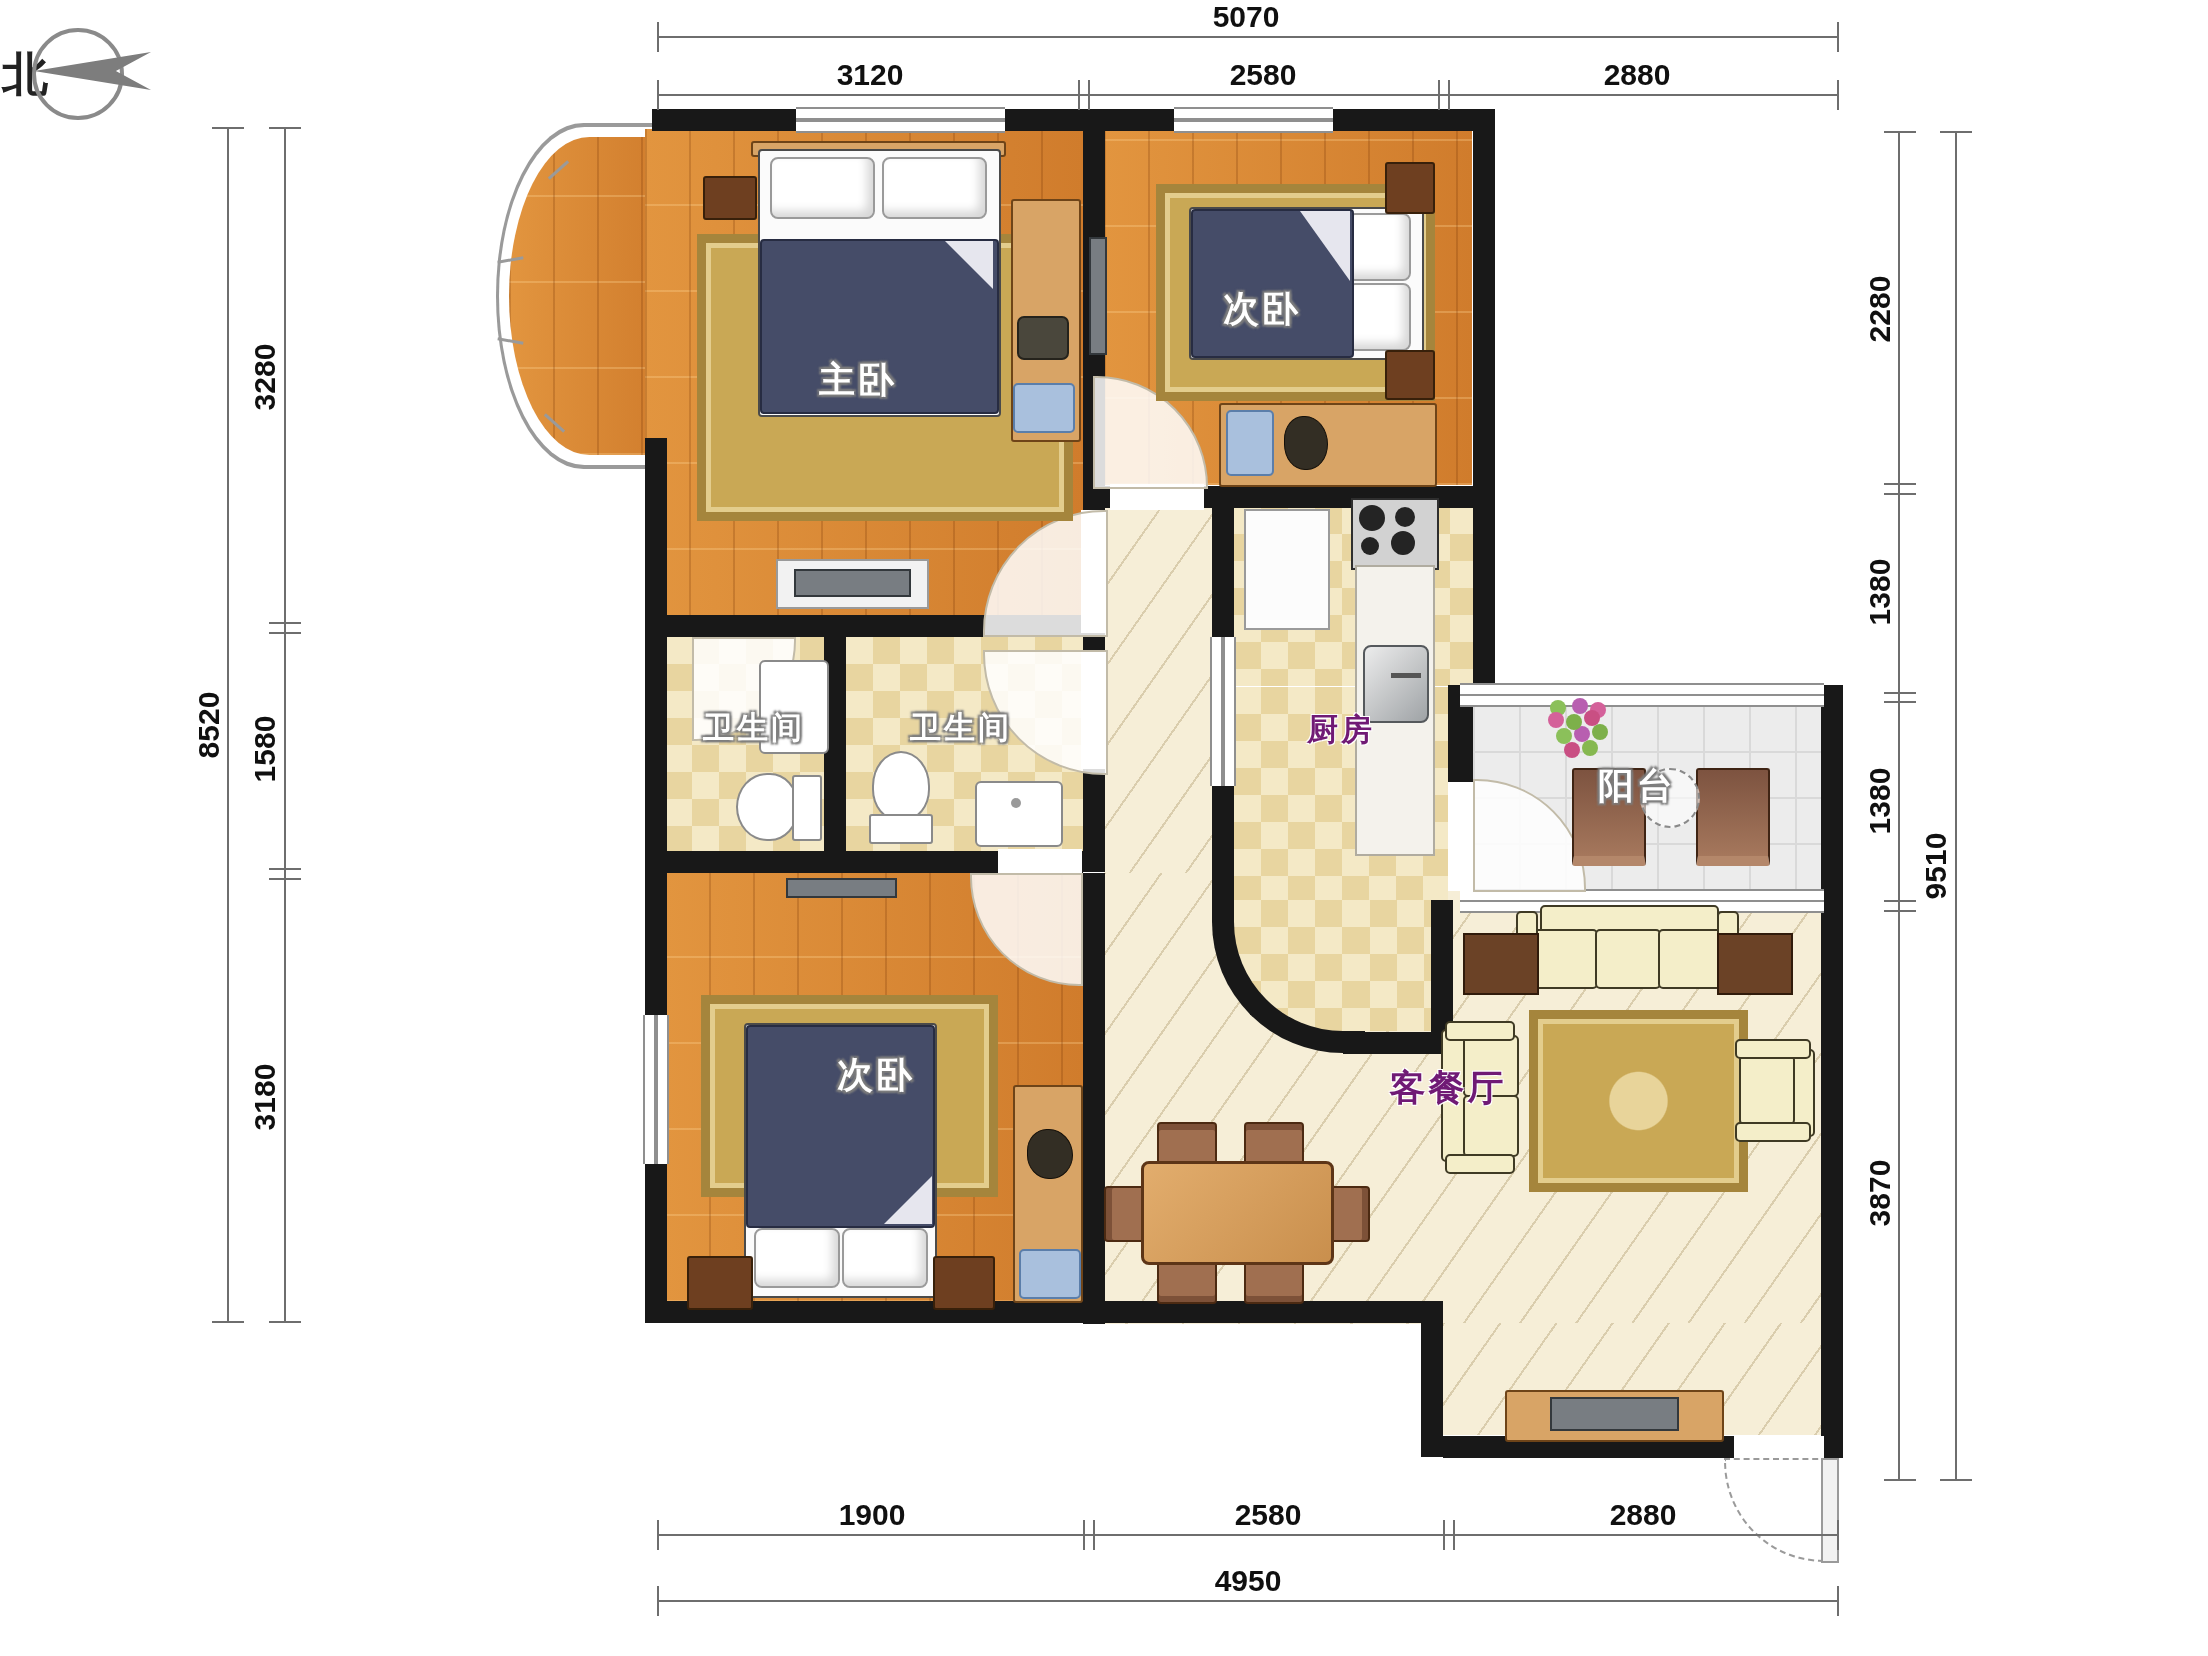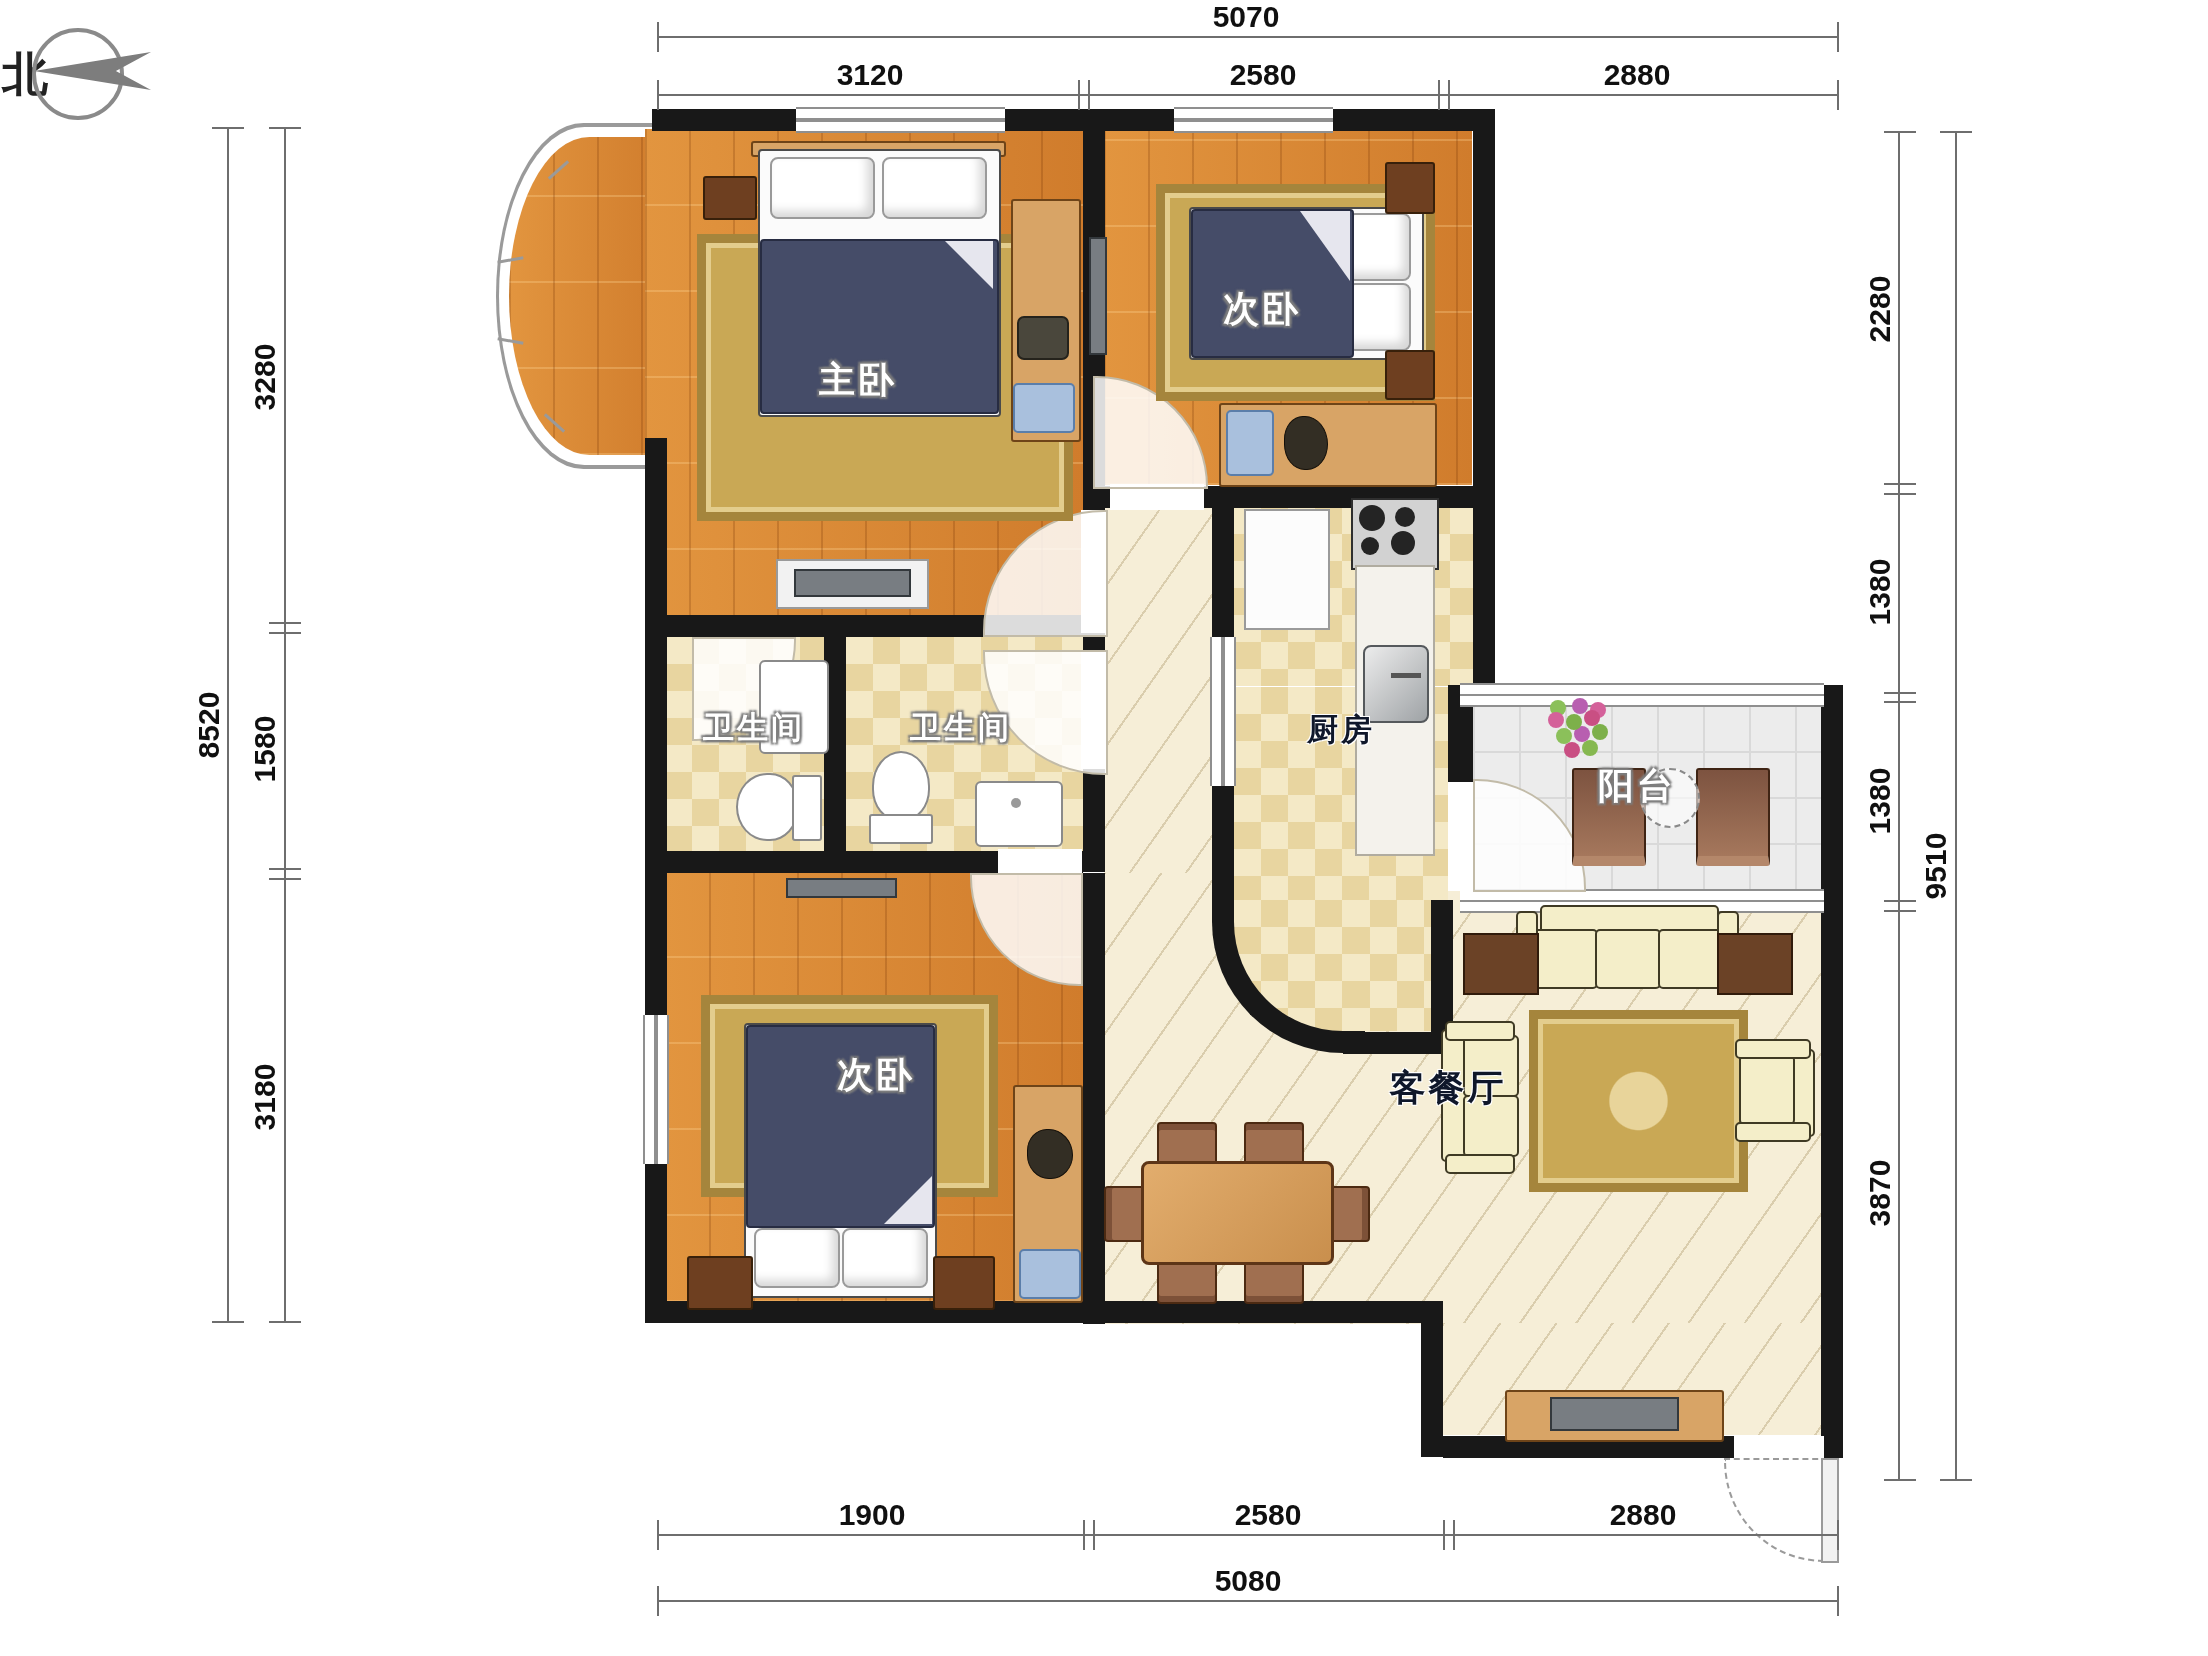--- a/index.html
+++ b/index.html
@@ -35,21 +35,21 @@
   .toilet-bowl{position:absolute;background:#fff;border:2px solid #8a8a8a;border-radius:50% 50% 45% 45%}
   .toilet-tank{position:absolute;background:#fff;border:2px solid #8a8a8a;border-radius:3px}
   .sinkrect{position:absolute;background:#fff;border:2px solid #8a8a8a;border-radius:6px}
   .stove{position:absolute;background:#d2d2d2;border:2px solid #2e2e2e}
   .burner{position:absolute;background:#242424;border-radius:50%}
   .fridge{position:absolute;background:#fcfcfc;border:2px solid #9a9a9a}
   .counter{position:absolute;background:#f4f2ec;border:2px solid #b0aca0}
   .ksink{position:absolute;background:linear-gradient(135deg,#ececec,#9fa3a6);border:2px solid #55595c;border-radius:8px}
   .plant{position:absolute;width:16px;height:16px;border-radius:50%;background:#d4619a;box-shadow:18px 2px 0 #7db04a,36px -2px 0 #c94f83,8px 16px 0 #8bc05a,26px 14px 0 #b85fb0,44px 12px 0 #7db04a,16px 30px 0 #c94f83,34px 28px 0 #86b850,2px -12px 0 #8bc05a,24px -14px 0 #b85fb0,42px -10px 0 #d4619a}
   .rlabel{position:absolute;transform:translate(-50%,-50%);font-weight:bold;font-size:36px;line-height:1;color:#fff;letter-spacing:3px;white-space:nowrap;text-shadow:-2px -2px 2px #7d7d7d,2px -2px 2px #7d7d7d,-2px 2px 2px #7d7d7d,2px 2px 2px #7d7d7d}
-  .rlabel.gray{color:#0f172a;text-shadow:-1px -1px 0 #fff,1px -1px 0 #fff,-1px 1px 0 #fff,1px 1px 0 #fff}
+  .rlabel.gray{color:#701a75;text-shadow:-1px -1px 0 #fff,1px -1px 0 #fff,-1px 1px 0 #fff,1px 1px 0 #fff}
   .rlabel.sm{font-size:31px}
   .dline{position:absolute;background:#6e6e6e}
   .tick{position:absolute;background:#6e6e6e}
   .dnum{position:absolute;transform:translate(-50%,-100%);font-weight:bold;font-size:30px;color:#101010;white-space:nowrap}
   .dnumv{position:absolute;writing-mode:vertical-rl;transform:translate(-50%,-50%) rotate(180deg);font-weight:bold;font-size:30px;color:#101010;white-space:nowrap}
   .compass-circle{position:absolute;border:4px solid #8a8a8a;border-radius:50%}
   .compass-arrow{position:absolute;background:#7d7d7d;clip-path:polygon(0 50%,100% 0,70% 50%,100% 100%)}
   .compass-label{position:absolute;font-weight:bold;font-size:46px;color:#222}
   .bay-ring{position:absolute;border-radius:50% 0 0 50%}
   .spoke{position:absolute;background:#9a9a9a}
@@ -255,21 +255,21 @@
   <div class="tick" style="left:1093px;top:1520px;width:2px;height:30px"></div>
   <div class="tick" style="left:1443px;top:1520px;width:2px;height:30px"></div>
   <div class="tick" style="left:1453px;top:1520px;width:2px;height:30px"></div>
   <div class="tick" style="left:1837px;top:1520px;width:2px;height:30px"></div>
   <div class="dnum" style="left:872px;top:1532px">1900</div>
   <div class="dnum" style="left:1268px;top:1532px">2580</div>
   <div class="dnum" style="left:1643px;top:1532px">2880</div>
   <div class="dline" style="left:657px;top:1600px;width:1182px;height:2px"></div>
   <div class="tick" style="left:657px;top:1586px;width:2px;height:30px"></div>
   <div class="tick" style="left:1837px;top:1586px;width:2px;height:30px"></div>
-  <div class="dnum" style="left:1248px;top:1598px">5080</div>
+  <div class="dnum" style="left:1248px;top:1598px">4950</div>
 
   <div class="dline" style="left:227px;top:127px;width:2px;height:1196px"></div>
   <div class="tick" style="left:212px;top:127px;width:32px;height:2px"></div>
   <div class="tick" style="left:212px;top:1321px;width:32px;height:2px"></div>
   <div class="dnumv" style="left:209px;top:725px">8520</div>
   <div class="dline" style="left:284px;top:127px;width:2px;height:1196px"></div>
   <div class="tick" style="left:269px;top:127px;width:32px;height:2px"></div>
   <div class="tick" style="left:269px;top:622px;width:32px;height:2px"></div>
   <div class="tick" style="left:269px;top:632px;width:32px;height:2px"></div>
   <div class="tick" style="left:269px;top:868px;width:32px;height:2px"></div>

